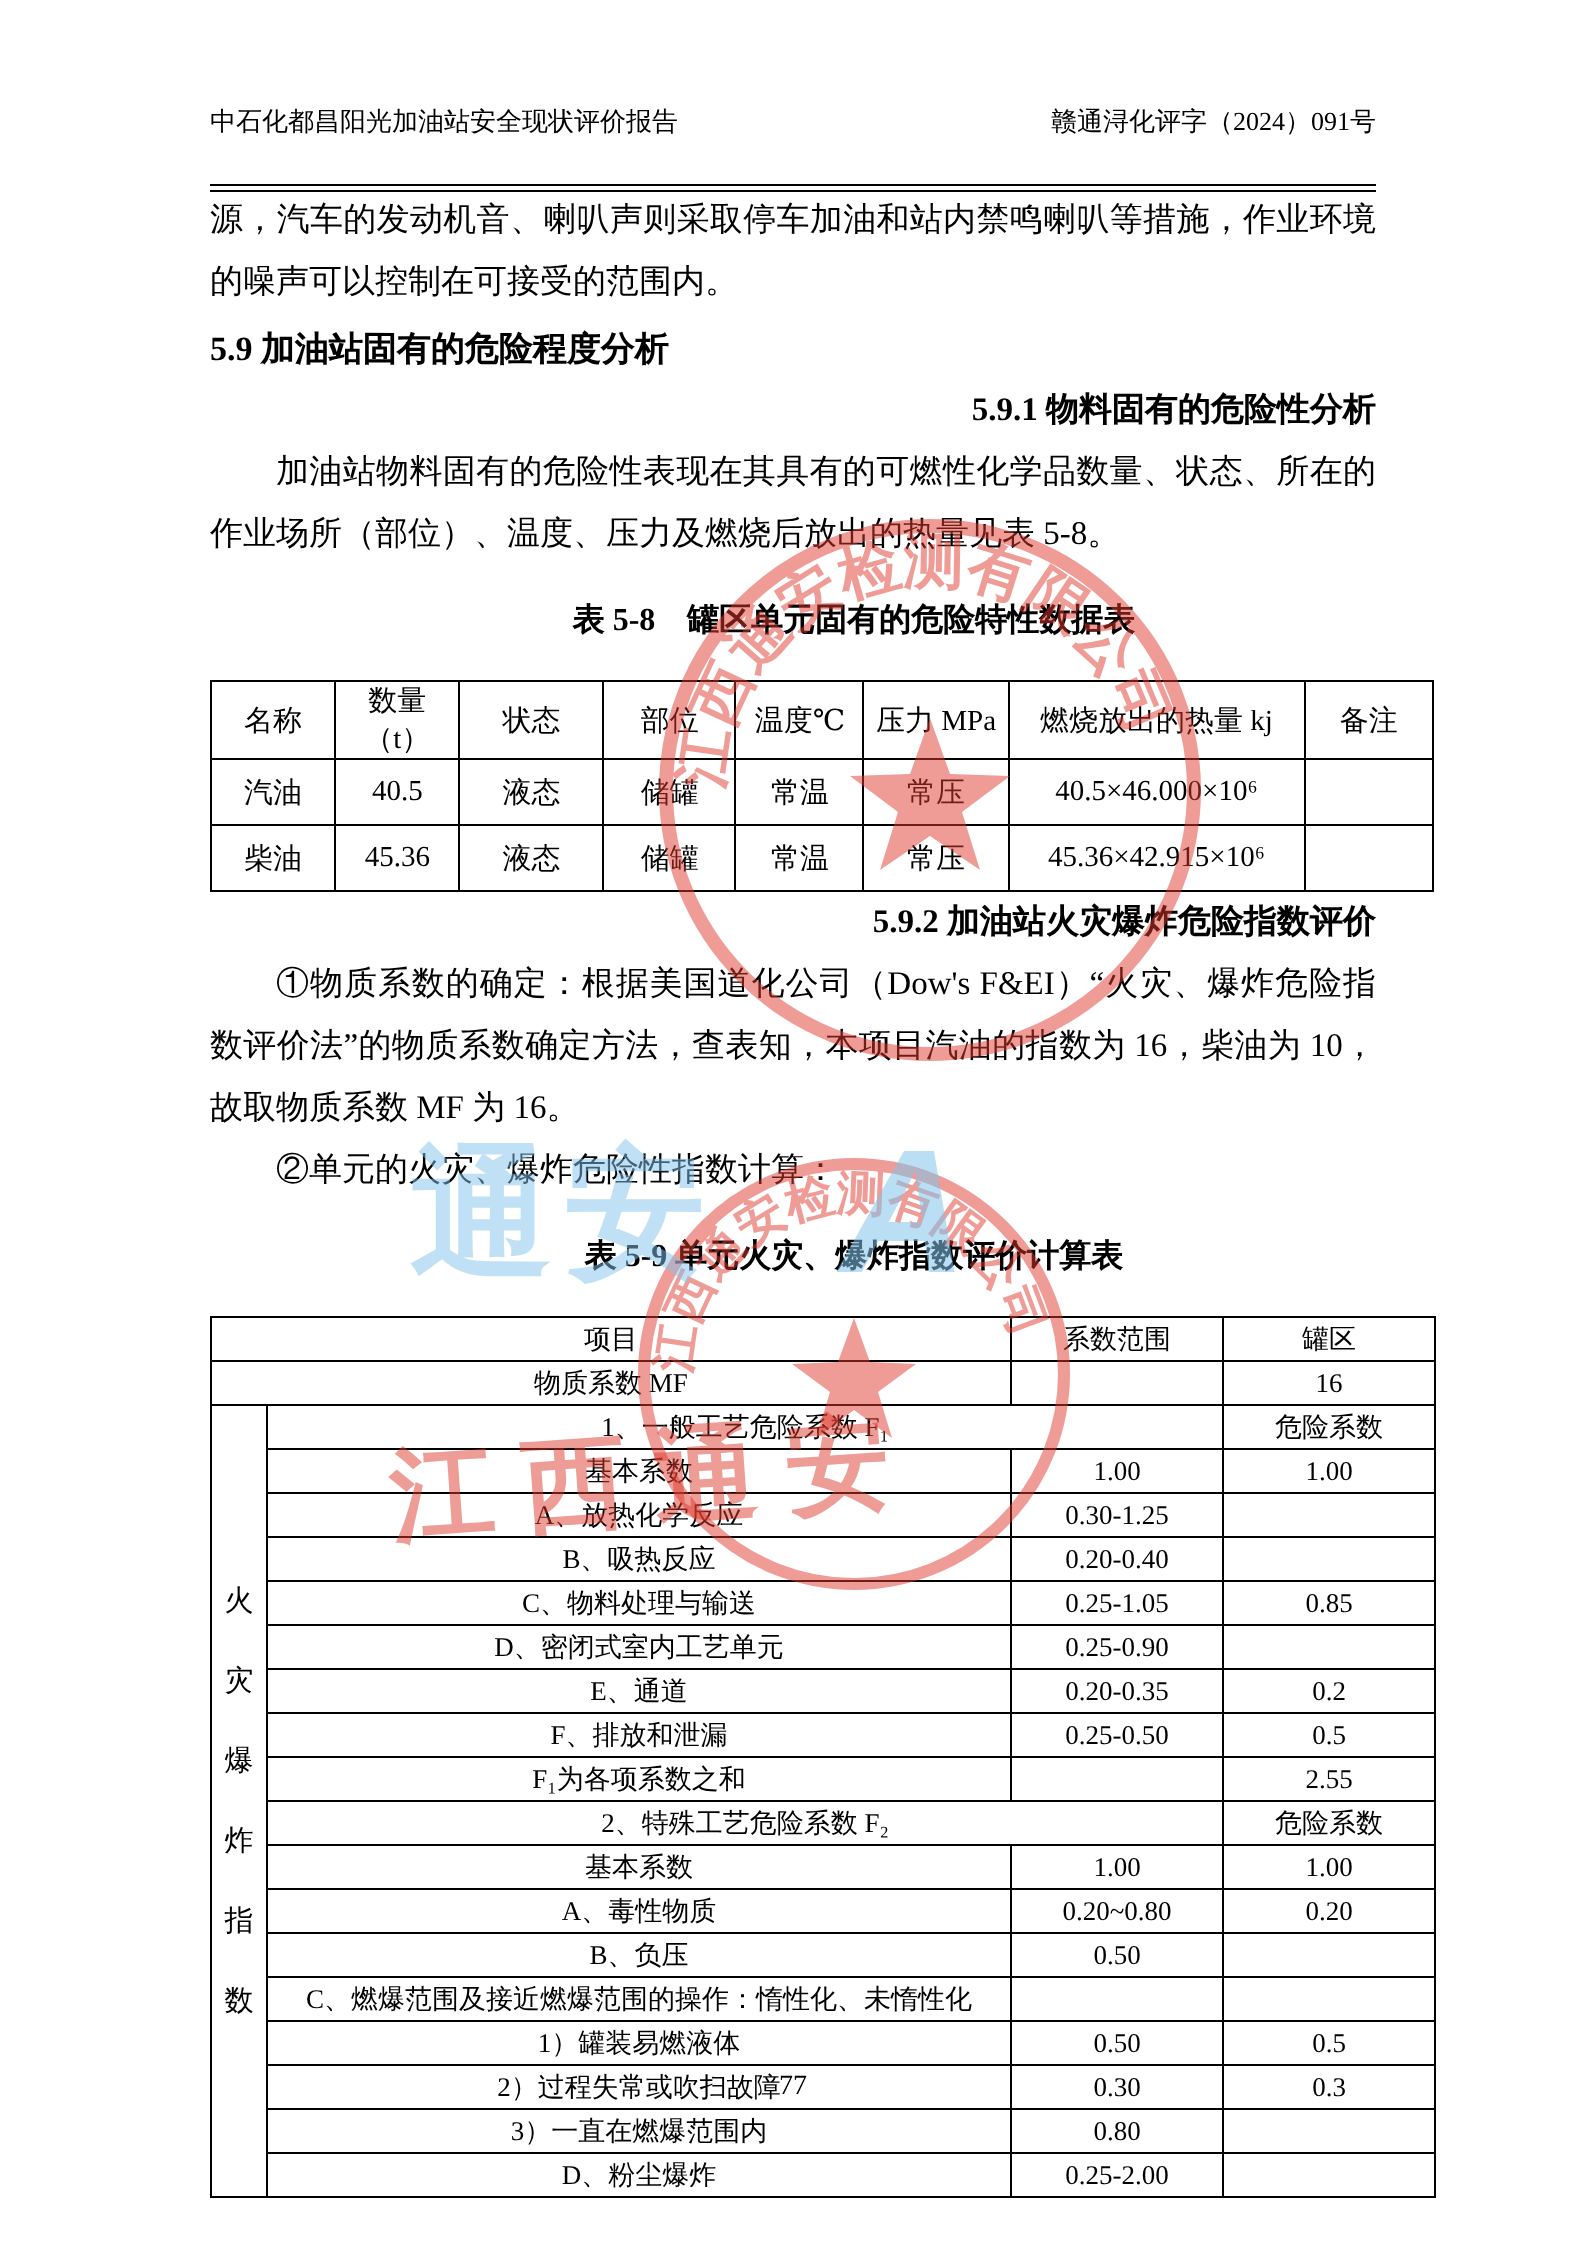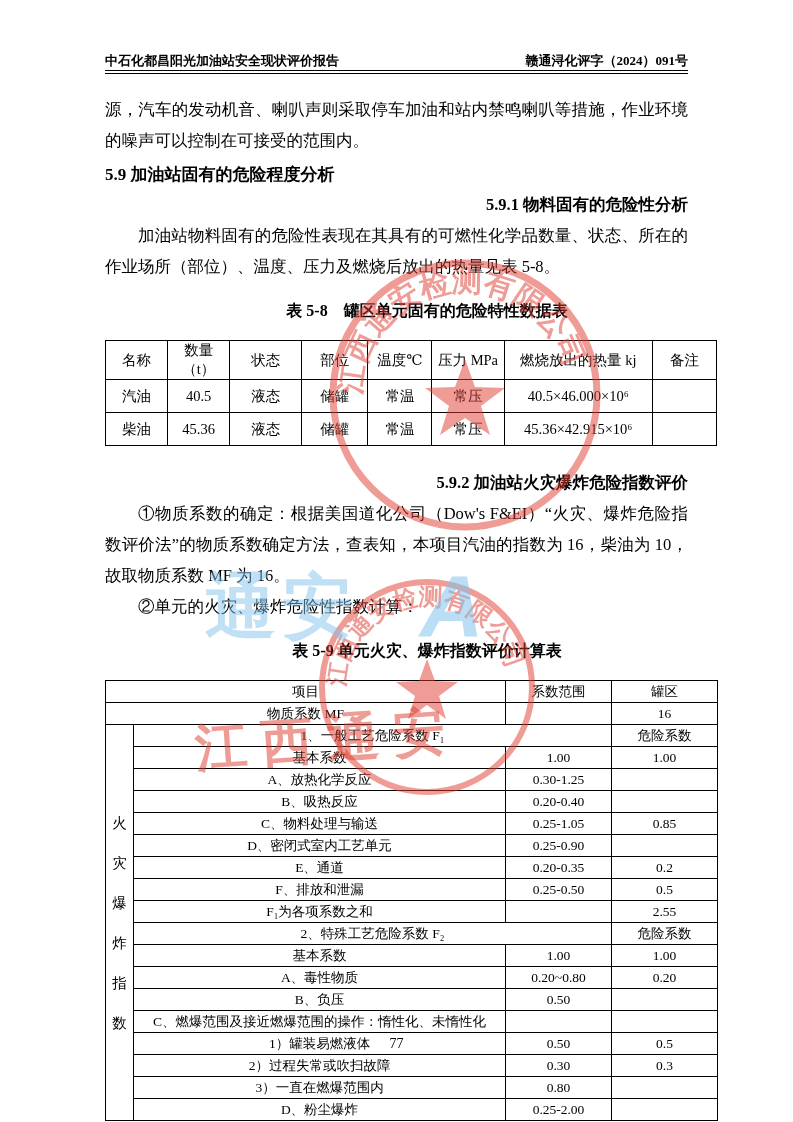--- a/index.html
+++ b/index.html
@@ -1,20 +1,20 @@
 <!DOCTYPE html>
 <html><head>
 <meta charset="utf-8">
 <style>
   html,body{margin:0;padding:0;background:#fff;}
   .page{position:relative;width:793px;height:1122px;background:#fff;overflow:hidden;
         font-family:"Liberation Serif","DejaVu Serif",serif;color:#000;}
   .header{position:absolute;left:105px;top:52px;width:583px;display:flex;
-          justify-content:space-between;align-items:flex-end;font-weight:bold;
-          font-size:13px;padding-bottom:0;border-bottom:4px double #000;}
+          justify-content:space-between;align-items:flex-end;font-weight:normal;
+          font-size:13px;padding-bottom:22px;border-bottom:4px double #000;}
   .content{position:absolute;left:105px;top:94px;width:583px;font-size:16.5px;}
   p.body{margin:0;line-height:31px;text-align:justify;}
   .ind{text-indent:2em;}
   .h1{font-size:17px;font-weight:bold;margin:4px 0 0;line-height:30px;}
   .h2{font-size:16.5px;font-weight:bold;margin:0;line-height:30px;text-align:right;}
   .caption{width:612px;text-align:center;font-weight:bold;font-size:16px;line-height:26px;margin:16px;}
   table{border-collapse:collapse;table-layout:fixed;width:612px;}
   td{border:1px solid #000;overflow:hidden;}
   .t58 td{text-align:center;font-size:14.5px;height:32px;padding:0 2px;}
   .t59 td{font-size:13.5px;height:19px;line-height:17px;padding:1px 5px;}
@@ -88,21 +88,21 @@
             <td class="al-c">液态</td>
             <td class="al-c">储罐</td>
             <td class="al-c">常温</td>
             <td class="al-c">常压</td>
             <td class="al-c">45.36×42.915×10⁶</td>
             <td class="al-c"></td>
           </tr>
         </tbody>
     </table>
 
-    <p class="h2" style="margin-top:22px">5.9.2 加油站火灾爆炸危险指数评价</p>
+    <p class="h2" style="margin-top:0">5.9.2 加油站火灾爆炸危险指数评价</p>
     <p class="body ind">①物质系数的确定：根据美国道化公司（Dow's F&amp;EI）“火灾、爆炸危险指数评价法”的物质系数确定方法，查表知，本项目汽油的指数为 16，柴油为 10，故取物质系数 MF 为 16。</p>
     <p class="body ind">②单元的火灾、爆炸危险性指数计算：</p>
     <p class="caption">表 5-9 单元火灾、爆炸指数评价计算表</p>
 
     <table class="t59">
       <colgroup>
         <col style="width:28px">
           <col style="width:372px">
           <col style="width:106px">
           <col style="width:106px">

